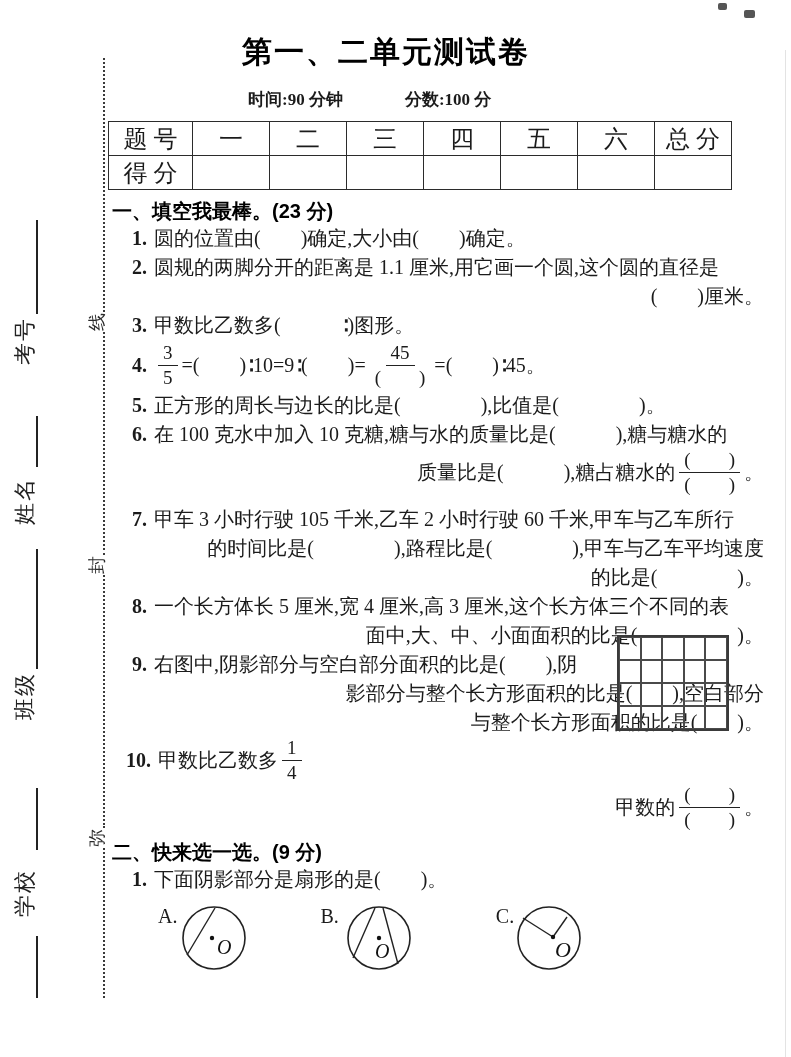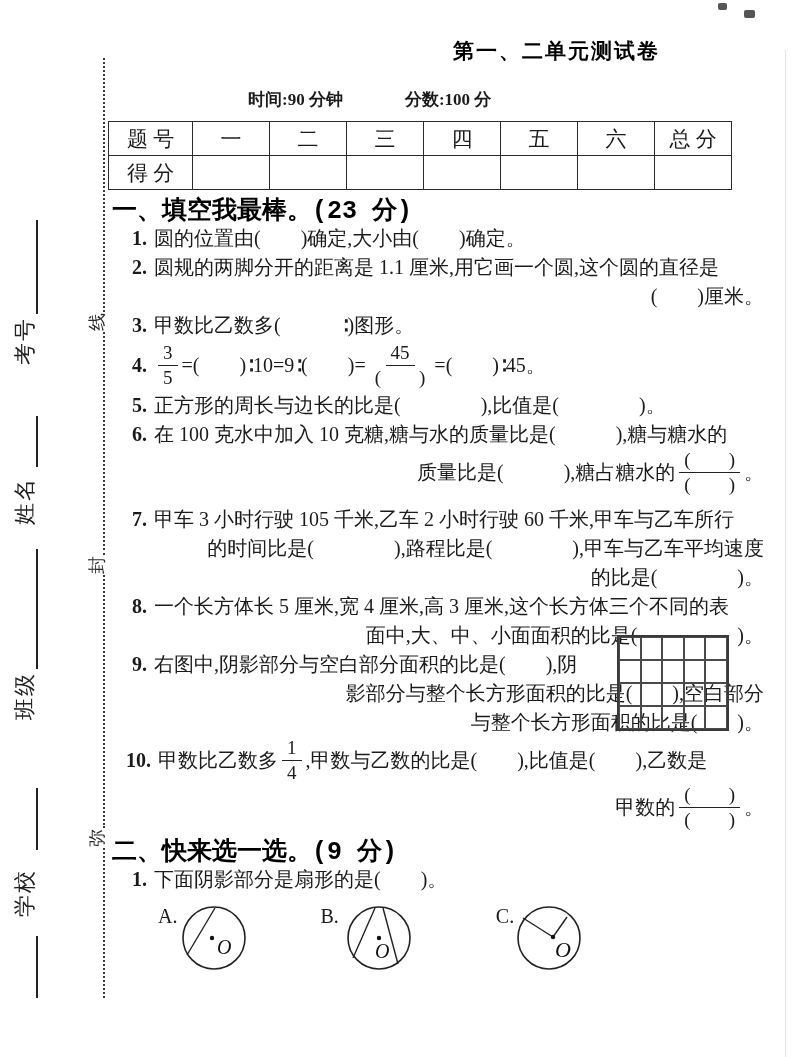--- a/index.html
+++ b/index.html
@@ -20,34 +20,34 @@
            border-bottom:2px solid #232323; }
   .v-seal { left:-376px; top:512px; width:946px; }
   .dash { flex:none; height:14px; border-bottom:2px dotted #3a3a3a; }
   .seal-char { flex:none; font-size:18px; color:#2a2a2a; padding:0 1px; }
 
   
   .main { position:absolute; left:112px; top:20px; width:652px; }
   .title { font-family:"Liberation Sans","DejaVu Sans",sans-serif;
            font-weight:900; font-size:33px; line-height:40px;
            text-align:center; padding-right:40px; letter-spacing:1px; color:#000; }
-  .subtitle { margin-top:13px; font-weight:bold; font-size:21px; line-height:37px;
-              text-align:right; padding-right:104px; letter-spacing:2px; color:#000; }
+  .subtitle { margin-top:13px; font-weight:bold; font-size:30px; line-height:37px;
+              text-align:center; padding-right:104px; letter-spacing:2px; color:#000; }
   .inforow { margin-top:18px; height:22px; font-size:17px; font-weight:bold; display:flex; }
   .inforow .time { margin-left:136px; }
   .inforow .score { margin-left:62px; }
 
   table.score-table { border-collapse:collapse; margin:11px 0 0 -4px;
                       table-layout:fixed; width:624px; }
   table.score-table td { border:1.7px solid #2b2b2b; height:33px;
-                         text-align:center; font-size:21px; padding:0; }
+                         text-align:center; font-size:24px; padding:0; }
   table.score-table td.lblcell { width:83px; }
 
-  .sec-head { margin-top:9px; font-size:25px; line-height:25px; font-weight:bold;
-              font-family:Liberation Mono, monospace; color:#000; }
+  .sec-head { margin-top:9px; font-size:20px; line-height:25px; font-weight:bold;
+              font-family:Liberation Sans, sans-serif; color:#000; }
   .qline { font-size:20px; line-height:29px; display:flex; align-items:baseline; }
   .qfirst { padding-left:20px; }
   .qfirst10 { padding-left:14px; }
   .cont { padding-left:48px;justify-content:flex-end; }
   .qnum { font-weight:bold; margin-right:7px; flex:none; }
   .fracline { display:flex; align-items:center; height:46px; font-size:20px; }
   .frac { display:inline-flex; flex-direction:column; align-items:center;
           margin:0 4px; font-size:19px; line-height:22px; flex:none; }
   .frac .fnum { padding:0 5px 1px; border-bottom:1.7px solid #222; white-space:pre; }
   .frac .fden { padding:1px 5px 0; white-space:pre; }
@@ -237,21 +237,20 @@
         </div>
     </div>
 
     <div class="fracline qfirst10" style="margin-top:0;height:47px">
       <span class="qnum t">10.</span>
       <span class="t">甲数比乙数多</span>
       <span class="frac">
         <span class="fnum t">1</span>
         <span class="fden t">4</span>
       </span>
-      <span class="t">,甲数与乙数的比是(　　),比值是(　　),乙数是</span>
     </div>
     <div class="fracline cont" style="height:46px">
       <span class="t">甲数的</span>
       <span class="frac">
         <span class="fnum t">(　　)</span>
         <span class="fden t">(　　)</span>
       </span>
       <span class="t">。</span>
     </div>
 

